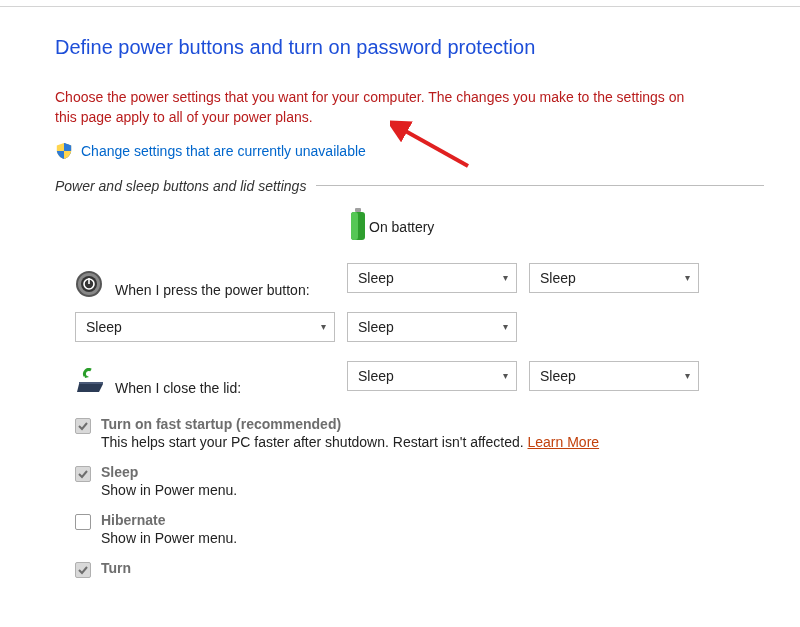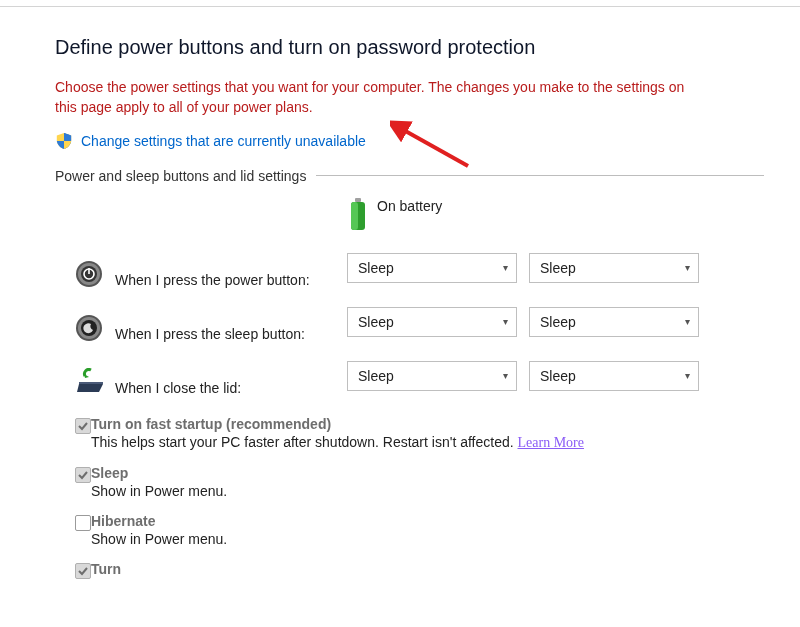--- a/index.html
+++ b/index.html
@@ -11,24 +11,24 @@
     font-family: "Segoe UI", Tahoma, sans-serif;
     font-size: 14px;
     color: #222;
     background: #fff;
     position: relative;
   }
   .wrap {
     padding: 18px 36px 0 55px;
   }
   .page-title {
-    color: #0f172a;
+    color: #1d4ed8;
     font-size: 20px;
     font-weight: 400;
-    margin: 18px 0 18px 0;
+    margin: 18px 0 28px 0;
   }
   .page-desc {
     color: #b91c1c;
     margin: 0 0 14px 0;
     line-height: 1.45;
     max-width: 640px;
   }
   .shield-row {
     display: flex;
     align-items: center;
@@ -46,20 +46,21 @@
   }
   .section-header {
     display: flex;
     align-items: center;
     gap: 10px;
     margin: 6px 0 10px 0;
   }
   .section-header .lbl {
     color: #333;
     white-space: nowrap;
+    font-style: italic;
   }
   .section-header .line {
     flex: 1;
     height: 1px;
     background: #bdbdbd;
   }
 
   .grid {
     display: grid;
     grid-template-columns: 260px 170px 170px;
@@ -71,22 +72,21 @@
     display: grid;
     grid-template-columns: 260px 170px 170px;
     column-gap: 12px;
     align-items: center;
     margin-left: 20px;
     margin-bottom: 8px;
     height: 46px;
   }
   .col-head {
     display: flex;
-    align-items: flex-start;
-    gap: 8px;
+    align-items: center;
     font-size: 14px;
   }
   .row-label {
     display: flex;
     align-items: flex-end;
     gap: 12px;
     height: 40px;
   }
   .row-icon {
     width: 28px; height: 28px;
@@ -109,20 +109,21 @@
     color: #555;
   }
   .row-gap { height: 14px; }
 
   .shutdown-list {
     margin-left: 20px;
   }
   .sd-item {
     display: flex;
     align-items: flex-start;
+    gap: 10px;
     margin-bottom: 14px;
   }
   .chk {
     width: 16px; height: 16px;
     border: 1px solid #9a9a9a;
     border-radius: 2px;
     margin-top: 2px;
     flex-shrink: 0;
     display: flex;
     align-items: center;
@@ -139,24 +140,23 @@
   }
   .sd-body .sd-title {
     font-weight: 600;
     color: #6e6e6e;
   }
   .sd-body .sd-desc {
     color: #222;
     margin-top: 2px;
   }
   .learn-link {
-    color: #8b5cf6;
+    color: #c2410c;
     text-decoration: underline;
     cursor: pointer;
-    font-family: Liberation Serif, serif;
   }
 
   .arrow {
     position: absolute;
     left: 390px;
     top: 118px;
     pointer-events: none;
   }
 
   .topline {
@@ -225,31 +225,20 @@
       <span class="chev">▾</span>
     </div>
     <div class="combo">
       <span>Sleep</span>
       <span class="chev">▾</span>
     </div>
   </div>
   <div class="row-gap"></div>
 
   <div class="grid">
-    <div class="row-label">
-      <span class="row-icon">
-        <svg viewBox="0 0 28 28" width="28" height="28">
-          <circle cx="14" cy="14" r="13" fill="#555"></circle>
-          <circle cx="14" cy="14" r="11" fill="#888"></circle>
-          <circle cx="14" cy="14" r="8" fill="#222"></circle>
-          <path d="M16 10 A5 5 0 1 0 18 16 A4 4 0 0 1 16 10 Z" fill="#ddd"></path>
-        </svg>
-      </span>
-      <span>When I press the sleep button:</span>
-    </div>
     <div class="combo">
       <span>Sleep</span>
       <span class="chev">▾</span>
     </div>
     <div class="combo">
       <span>Sleep</span>
       <span class="chev">▾</span>
     </div>
   </div>
   <div class="row-gap"></div>

